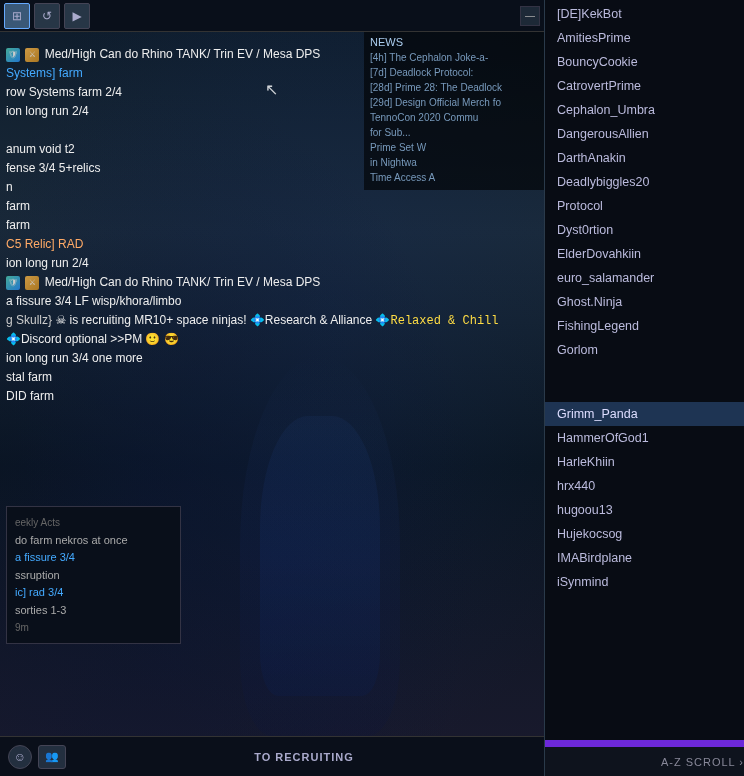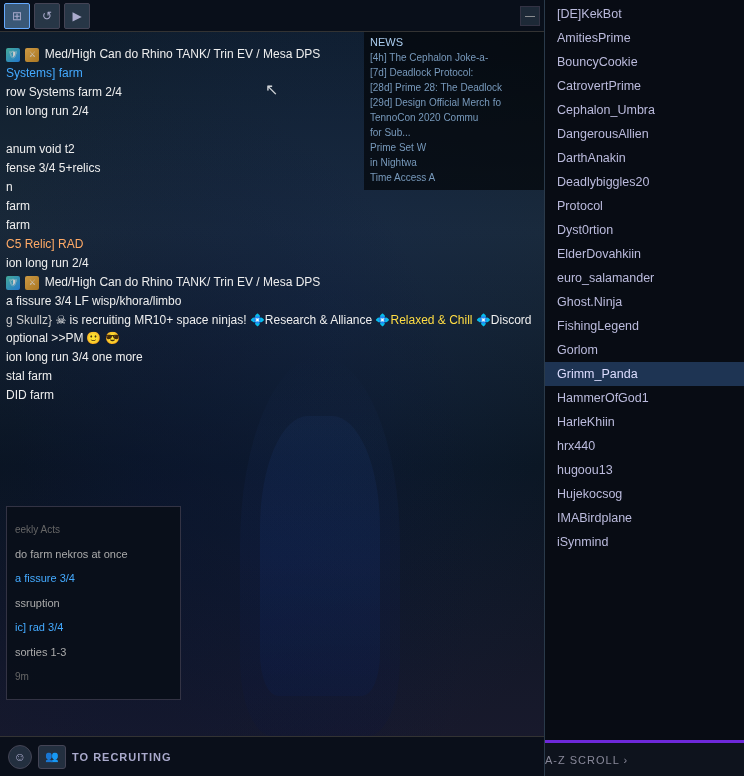--- a/index.html
+++ b/index.html
@@ -115,39 +115,39 @@
       border-radius: 2px;
       margin-right: 2px;
       vertical-align: middle;
       font-size: 8px;
       text-align: center;
       line-height: 14px;
     }
 
     .highlight-blue { color: #4af; text-align: center; }
     .highlight-orange { color: #fa6; }
-    .highlight-yellow { color: #fd4; }
+    .highlight-yellow { color: #fd4; font-family: Liberation Mono, monospace; }
     .highlight-white { color: #eee; }
 
     
     .popup-box {
       position: absolute;
       top: 290px;
       left: 0px;
       width: 175px;
       background: rgba(10,15,25,0.95);
       border: 1px solid #334;
       padding: 6px 8px;
       font-size: 11px;
       color: #ccc;
       z-index: 20;
     }
 
     .popup-line {
-      margin: 8px 0;
+      margin: 1px 0;
       color: #aaa;
       font-size: 11px;
     }
     .popup-line .blue { color: #4af; }
     .popup-line .gray-sm { color: #666; font-size: 10px; }
 
     
     .bottom-bar {
       position: absolute;
       bottom: 0;
@@ -161,20 +161,21 @@
       padding: 0 8px;
       gap: 6px;
     }
 
     .bottom-text {
       color: #aac;
       font-size: 11px;
       font-weight: bold;
       letter-spacing: 1px;
       flex: 1;
+      text-align: center;
     }
 
     .bottom-icon {
       width: 24px;
       height: 24px;
       background: rgba(60,80,100,0.5);
       border: 1px solid #445;
       border-radius: 50%;
       display: flex;
       align-items: center;
@@ -223,29 +224,30 @@
       color: #bbd;
       cursor: pointer;
       white-space: nowrap;
       overflow: hidden;
       text-overflow: ellipsis;
     }
 
     .player-item.selected {
       background: rgba(40,70,110,0.7);
       color: #ddf;
+      margin-top: 40px;
     }
 
     .player-list-footer {
       height: 36px;
       background: rgba(15,20,30,0.95);
-      border-top: 3px solid #6d28d9;
-      display: flex;
-      align-items: center;
-      justify-content: flex-start;
+      border-top: 7px solid #6d28d9;
+      display: flex;
+      align-items: center;
+      justify-content: flex-end;
       cursor: pointer;
     }
 
     .scroll-label {
       color: #889;
       font-size: 11px;
       letter-spacing: 1px;
     }
 
     

